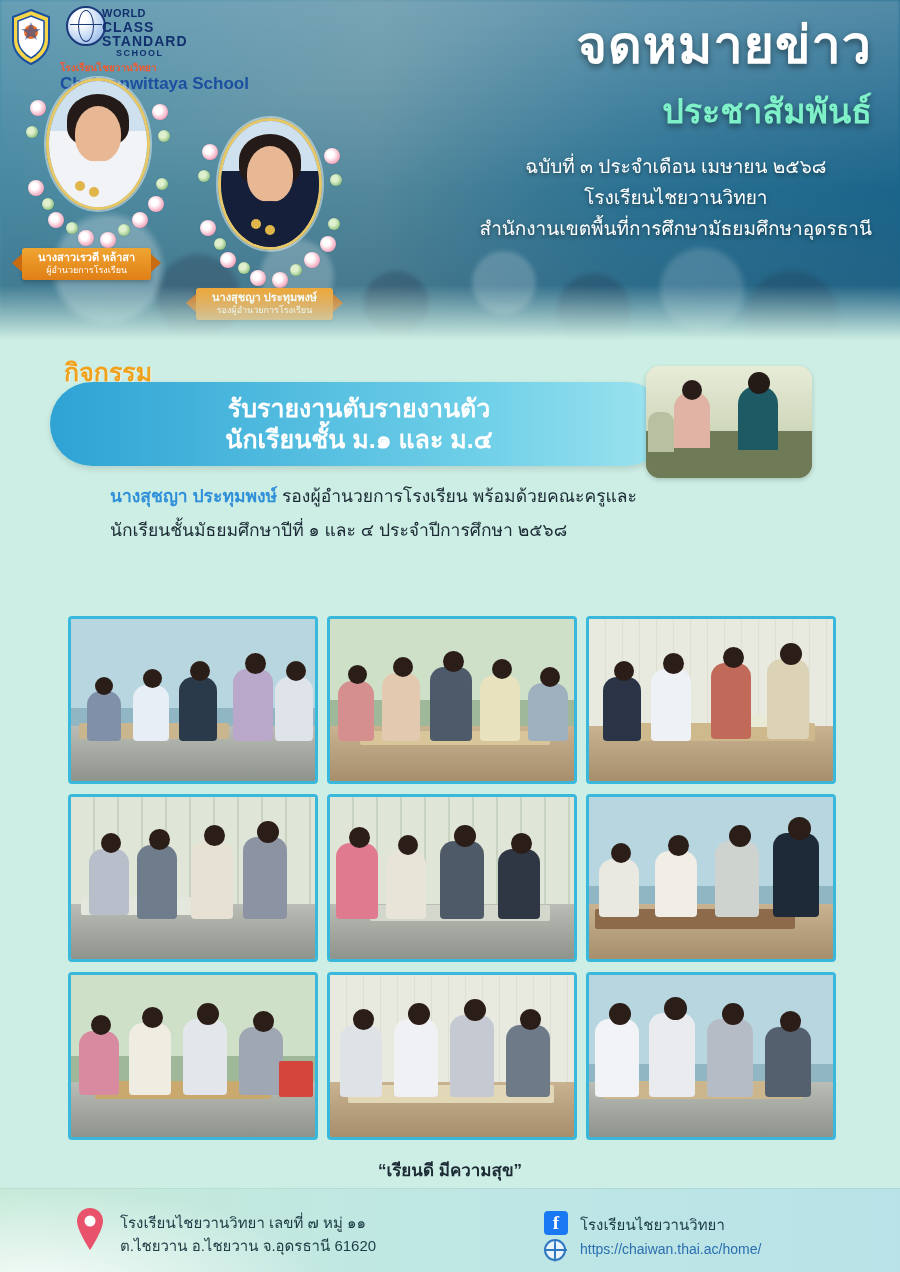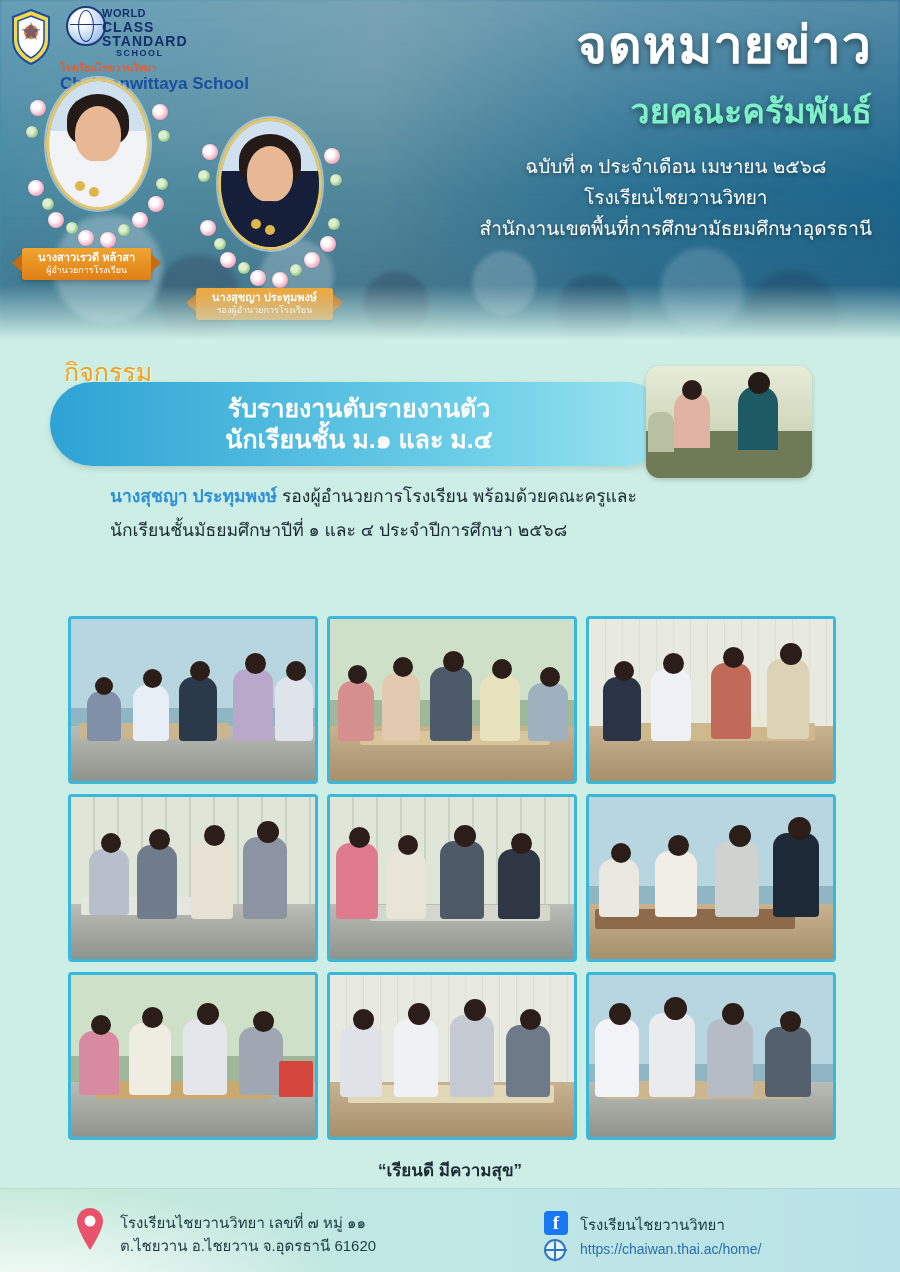--- a/index.html
+++ b/index.html
@@ -175,21 +175,21 @@
   .hero-lines {
     position: absolute; right: 28px; top: 152px;
     text-align: center; color: #ffffff;
     font-size: 19px; line-height: 1.62;
     text-shadow: 0 2px 4px rgba(0,0,0,.45);
   }
 
   
   .activity-label {
     position: absolute; left: 64px; top: 352px;
-    font-size: 25px; font-weight: 400; color: #f1a21c;
+    font-size: 25px; font-weight: 700; color: #f1a21c;
     text-shadow: 1px 1px 0 rgba(255,255,255,.6);
   }
   .title-pill {
     position: absolute; left: 50px; top: 382px;
     width: 618px; height: 84px;
     border-radius: 42px;
     background: linear-gradient(to right, #2ea3d4, #6fd0e8 70%, #9fe4ef);
     box-shadow: 0 3px 6px rgba(0,0,0,.12);
     display: flex; flex-direction: column; justify-content: center; align-items: center;
     color: #fff; text-align: center;
@@ -380,21 +380,21 @@
       <div class="pshoulder"></div>
     <div class="medal" style="left:30px;bottom:18px"></div>
       <div class="medal" style="left:44px;bottom:12px"></div>
   </div>
   <div class="ribbon r2">
     <div class="rn">นางสุชญา ประทุมพงษ์</div>
     <div class="rp">รองผู้อำนวยการโรงเรียน</div>
   </div>
 
   <div class="hero-title">จดหมายข่าว</div>
-  <div class="hero-sub">วยคณะครัมพันธ์</div>
+  <div class="hero-sub">ประชาสัมพันธ์</div>
   <div class="hero-lines">
     <div>ฉบับที่ ๓ ประจำเดือน เมษายน ๒๕๖๘</div>
     <div>โรงเรียนไชยวานวิทยา</div>
     <div>สำนักงานเขตพื้นที่การศึกษามัธยมศึกษาอุดรธานี</div>
   </div>
 
   <div class="hero-fade-bottom"></div>
 </div>
 
 <div class="activity-label">กิจกรรม</div>

